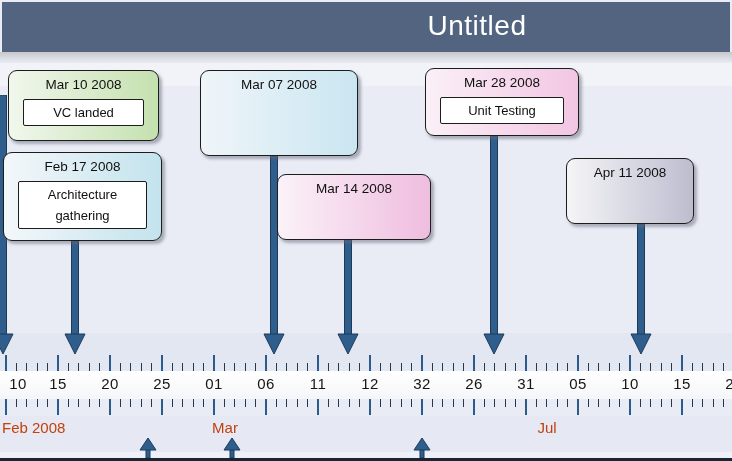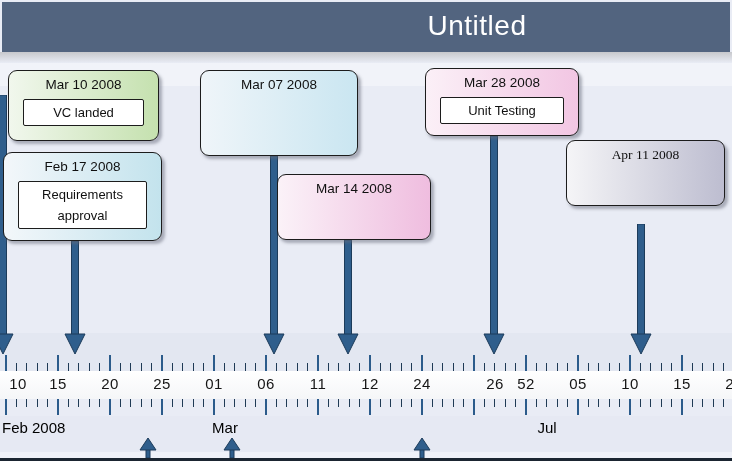--- a/index.html
+++ b/index.html
@@ -31,21 +31,21 @@
   .ruler-strip {
     position:absolute; left:0; top:371px; width:732px; height:28px;
     background:linear-gradient(#ffffff,#F5F6F8);
   }
   .ruler-day-label {
     position:absolute; top:4px; width:34px; text-align:center;
     font-size:15px; color:#151515; letter-spacing:.5px;
   }
   .tick { position:absolute; }
   .month-label {
-    position:absolute; top:419px; font-size:15px; color:#000000; white-space:nowrap;
+    position:absolute; top:419px; font-size:15px; color:#c2410c; white-space:nowrap;
   }
   
   .event-card {
     position:absolute; box-sizing:border-box;
     border:1.5px solid #1c1c1c; border-radius:9px;
     box-shadow:2.5px 3px 3px rgba(105,110,125,.5);
     display:flex; flex-direction:column; align-items:center;
     padding-top:6px; gap:7px; z-index:3;
   }
   .event-date { font-size:13.5px; color:#101010; }
@@ -80,21 +80,21 @@
           <div class="event-label">VC landed</div>
         </div>
       </div>
       <svg width="24" height="260" class="down-arrow" style="left: -9px; top: 95px;">
         <rect x="8.5" y="0" width="7" height="242" fill="#2F5E8C" stroke="#1C3B5A" stroke-width="1"></rect>
         <polygon points="2,239 22,239 12,259" fill="#2F5E8C" stroke="#1C3B5A" stroke-width="1"></polygon>
       </svg>
       <div class="event-card" style="left: 3px; top: 152px; width: 159px; height: 89px; background: linear-gradient(to right, rgb(243, 247, 250), rgb(195, 227, 237));">
         <div class="event-date">Feb 17 2008</div>
         <div class="event-box">
-          <div class="event-label">Requirements approval</div>
+          <div class="event-label">Architecture gathering</div>
         </div>
       </div>
       <svg width="24" height="114" class="down-arrow" style="left: 63px; top: 241px;">
         <rect x="8.5" y="0" width="7" height="96" fill="#2F5E8C" stroke="#1C3B5A" stroke-width="1"></rect>
         <polygon points="2,93 22,93 12,113" fill="#2F5E8C" stroke="#1C3B5A" stroke-width="1"></polygon>
       </svg>
       <div class="event-card" style="left: 200px; top: 70px; width: 158px; height: 86px; background: linear-gradient(to right, rgb(239, 245, 249), rgb(202, 230, 241));">
         <div class="event-date">Mar 07 2008</div>
       </div>
       <svg width="24" height="199" class="down-arrow" style="left: 262px; top: 156px;">
@@ -111,21 +111,21 @@
       <div class="event-card" style="left: 425px; top: 68px; width: 154px; height: 68px; background: linear-gradient(to right, rgb(251, 240, 247), rgb(242, 198, 227));">
         <div class="event-date">Mar 28 2008</div>
         <div class="event-box">
           <div class="event-label">Unit Testing</div>
         </div>
       </div>
       <svg width="24" height="219" class="down-arrow" style="left: 482px; top: 136px;">
         <rect x="8.5" y="0" width="7" height="201" fill="#2F5E8C" stroke="#1C3B5A" stroke-width="1"></rect>
         <polygon points="2,198 22,198 12,218" fill="#2F5E8C" stroke="#1C3B5A" stroke-width="1"></polygon>
       </svg>
-      <div class="event-card" style="left: 566px; top: 140px; width: 159px; height: 66px; background: linear-gradient(to right, rgb(245, 245, 247), rgb(189, 189, 208)); font-family: Liberation Serif, serif;">
+      <div class="event-card" style="left: 566px; top: 158px; width: 128px; height: 66px; background: linear-gradient(to right, rgb(245, 245, 247), rgb(189, 189, 208));">
         <div class="event-date">Apr 11 2008</div>
       </div>
       <svg width="24" height="131" class="down-arrow" style="left: 629px; top: 224px;">
         <rect x="8.5" y="0" width="7" height="113" fill="#2F5E8C" stroke="#1C3B5A" stroke-width="1"></rect>
         <polygon points="2,110 22,110 12,130" fill="#2F5E8C" stroke="#1C3B5A" stroke-width="1"></polygon>
       </svg>
     </div>
 
   <div id="ruler">
     <div id="ruler-top-ticks">
@@ -202,23 +202,23 @@
       </div>
     <div class="ruler-strip" id="ruler-strip">
         <div class="ruler-day-label" style="left: 1px;">10</div>
         <div class="ruler-day-label" style="left: 41px;">15</div>
         <div class="ruler-day-label" style="left: 93px;">20</div>
         <div class="ruler-day-label" style="left: 145px;">25</div>
         <div class="ruler-day-label" style="left: 197px;">01</div>
         <div class="ruler-day-label" style="left: 249px;">06</div>
         <div class="ruler-day-label" style="left: 301px;">11</div>
         <div class="ruler-day-label" style="left: 353px;">12</div>
-        <div class="ruler-day-label" style="left: 405px;">24</div>
-        <div class="ruler-day-label" style="left: 478px;">26</div>
-        <div class="ruler-day-label" style="left: 509px;">52</div>
+        <div class="ruler-day-label" style="left: 405px;">32</div>
+        <div class="ruler-day-label" style="left: 457px;">26</div>
+        <div class="ruler-day-label" style="left: 509px;">31</div>
         <div class="ruler-day-label" style="left: 561px;">05</div>
         <div class="ruler-day-label" style="left: 613px;">10</div>
         <div class="ruler-day-label" style="left: 665px;">15</div>
         <div class="ruler-day-label" style="left: 717px;">20</div>
       </div>
     <div id="ruler-bottom-ticks" style="position: relative;">
         <div class="tick" style="left: 5px; top: 399px; width: 2px; height: 16px; background: rgb(43, 91, 139);"></div>
         <div class="tick" style="left: 15.9px; top: 399px; width: 1px; height: 8px; background: rgb(31, 58, 85);"></div>
         <div class="tick" style="left: 26.3px; top: 399px; width: 1px; height: 8px; background: rgb(31, 58, 85);"></div>
         <div class="tick" style="left: 36.7px; top: 399px; width: 1px; height: 8px; background: rgb(31, 58, 85);"></div>

